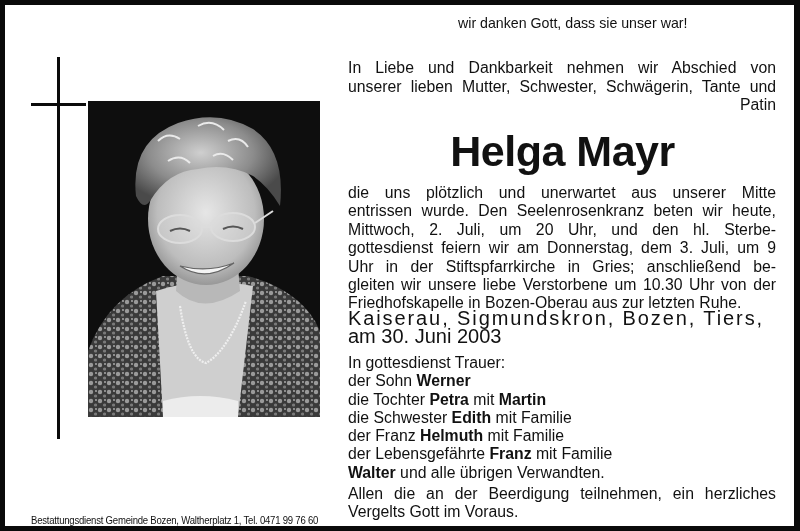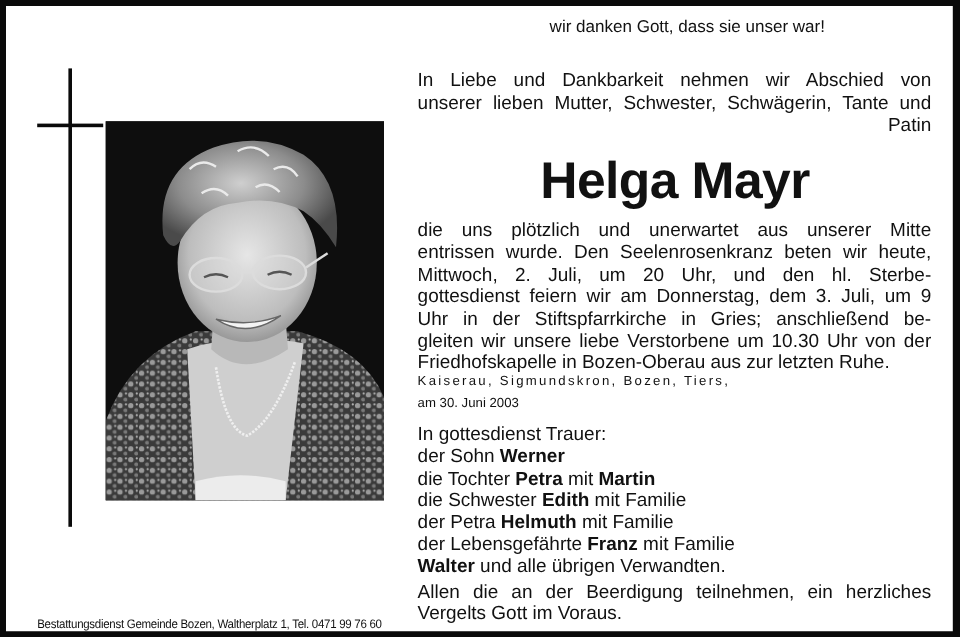--- a/index.html
+++ b/index.html
@@ -40,21 +40,21 @@
       font-weight: bold; font-size: 14.5px; line-height: 17px;
     }
     .body-text {
       position: absolute; left: 343px; top: 179px; width: 428px;
       font-size: 15.8px; line-height: 18.4px; text-align: justify;
     }
     .body-text p { margin: 0; text-align: justify; text-align-last: justify; }
     .body-text p.end { text-align-last: left; }
     .places {
       position: absolute; left: 343px; top: 304px; width: 428px;
-      font-size: 11px; line-height: 18.4px;
+      font-size: 20px; line-height: 18.4px;
     }
     .places .spaced { letter-spacing: 1.9px; }
     .mourners {
       position: absolute; left: 343px; top: 349px; width: 428px;
       font-size: 15.8px; line-height: 18.3px;
     }
     .mourners .row b { font-weight: bold; }
     .thanks {
       position: absolute; left: 343px; top: 480px; width: 428px;
       font-size: 15.8px; line-height: 18.4px;
@@ -148,21 +148,21 @@
   <div class="places">
     <div class="spaced">Kaiserau, Sigmundskron, Bozen, Tiers,</div>
     <div>am 30. Juni 2003</div>
   </div>
 
   <div class="mourners">
     <div>In gottesdienst Trauer:</div>
     <div class="row"><span>der Sohn </span><b>Werner</b></div>
     <div class="row"><span>die Tochter </span><b>Petra</b><span> mit </span><b>Martin</b></div>
     <div class="row"><span>die Schwester </span><b>Edith</b><span> mit Familie</span></div>
-    <div class="row"><span>der Petra </span><b>Helmuth</b><span> mit Familie</span></div>
+    <div class="row"><span>der Franz </span><b>Helmuth</b><span> mit Familie</span></div>
     <div class="row"><span>der Lebensgefährte </span><b>Franz</b><span> mit Familie</span></div>
     <div class="row"><b>Walter</b><span> und alle übrigen Verwandten.</span></div>
   </div>
 
   <div class="thanks">
     <p class="first">Allen die an der Beerdigung teilnehmen, ein herzliches</p>
     <p>Vergelts Gott im Voraus.</p>
   </div>
 
   <div class="footer">Bestattungsdienst Gemeinde Bozen, Waltherplatz 1, Tel. 0471 99 76 60</div>

